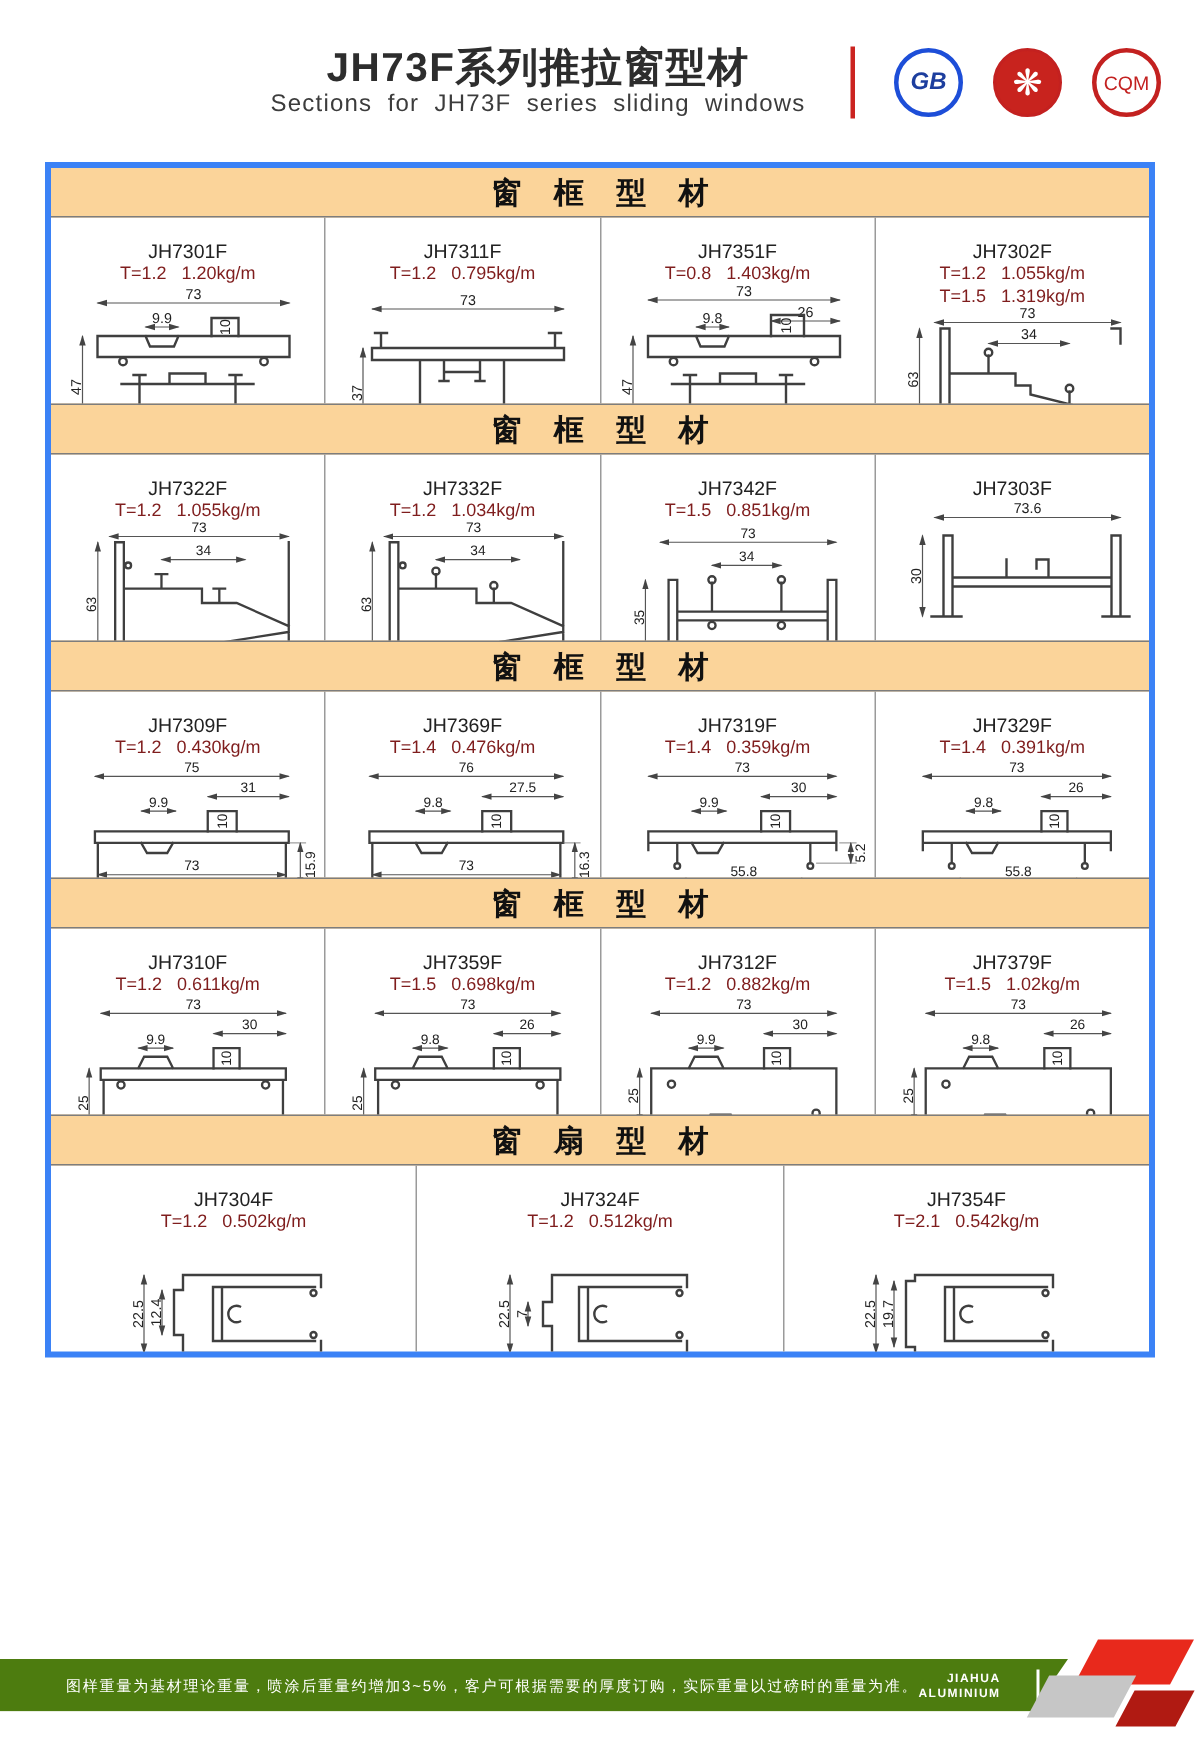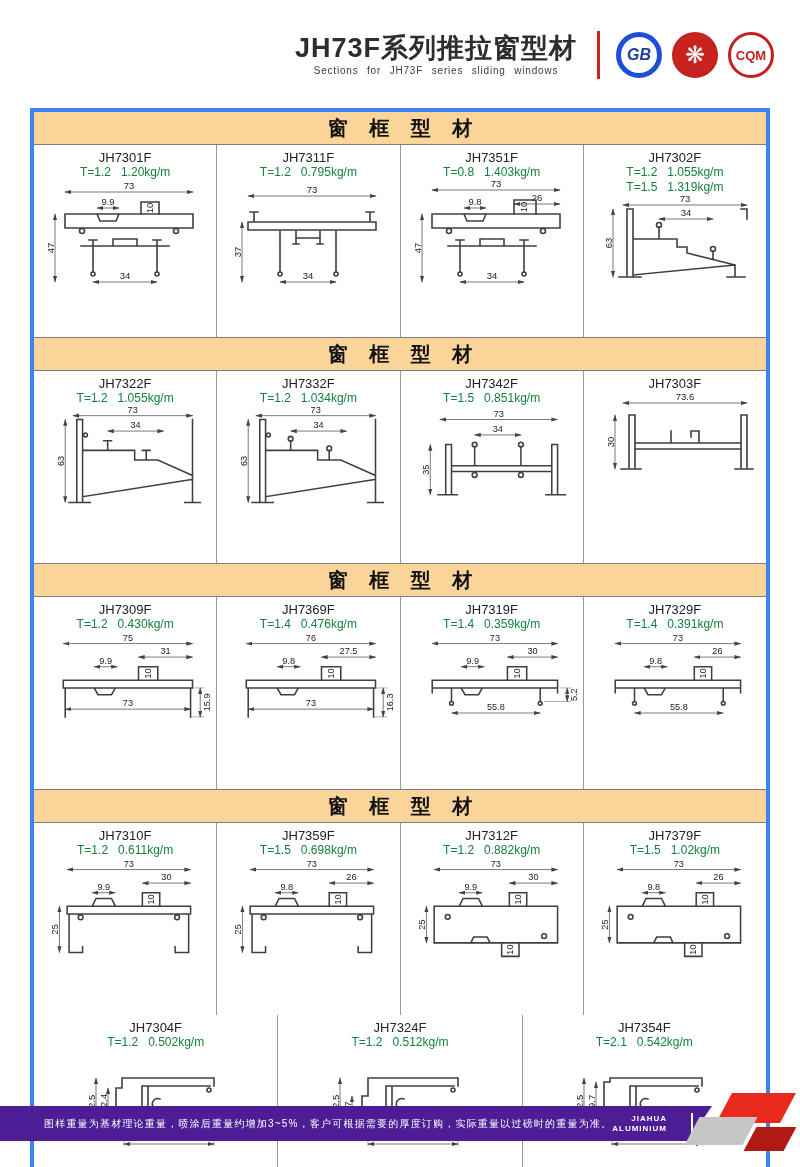--- a/index.html
+++ b/index.html
@@ -1,47 +1,47 @@
 <!DOCTYPE html>
 <html><head>
 <meta charset="utf-8">
 <style>
   html,body{margin:0;padding:0;width:800px;height:1167px;background:#fff;
     font-family:"Liberation Sans","DejaVu Sans",sans-serif;position:relative;overflow:hidden}
   
-  .hdr{display:flex;justify-content:flex-end;align-items:center;gap:10px;
+  .hdr{display:flex;justify-content:flex-end;align-items:center;gap:20px;
        padding:26px 26px 0 0;height:58px;box-sizing:content-box}
   .hdr-title{text-align:center;margin-right:4px}
   .t1{font-size:27px;font-weight:bold;color:#2d2d2d;letter-spacing:1px;line-height:1.05}
-  .t2{font-size:10px;color:#3c3c3c;letter-spacing:.8px;word-spacing:5px;margin-top:2px}
+  .t2{font-size:16px;color:#3c3c3c;letter-spacing:.8px;word-spacing:5px;margin-top:2px}
   .hdr-div{width:3px;height:48px;background:#cb2420;margin:0 6px}
   .logo{width:46px;height:46px;border-radius:50%;display:flex;align-items:center;
         justify-content:center;box-sizing:border-box;flex:0 0 auto}
-  .logo1{border:5px solid #1d4ed8;color:#1d3e9e;font-weight:bold;font-style:italic;font-size:16px}
+  .logo1{border:3px solid #1d4ed8;color:#1d3e9e;font-weight:bold;font-style:italic;font-size:16px}
   .logo2{border:2px solid #c32120;background:#c8231e;color:#fff;font-size:24px}
-  .logo3{border:3px solid #c32120;color:#c32120;font-weight:bold;font-size:13px}
+  .logo3{border:3px solid #c32120;color:#c32120;font-weight:normal;font-size:13px}
   
   .tbl{margin:24px 30px 0 30px;border:4px solid #3b82f6}
   .sec-h{height:32px;background:#fbd49a;border-top:1px solid #7d7d7d;border-bottom:1px solid #7d7d7d;
          display:flex;align-items:center;justify-content:center;font-size:20px;font-weight:bold;
          letter-spacing:8px;text-indent:8px;color:#111}
   .sec:first-child .sec-h{border-top:none}
   .row{display:flex}
-  .cell{flex:1;border-right:1px solid #9a9a9a;text-align:center;padding-top:5px;
-        height:192px;box-sizing:border-box;overflow:hidden}
+  .cell{flex:1;border-right:1px solid #9a9a9a;text-align:center;padding-top:15px;
+        height:124px;box-sizing:border-box;overflow:hidden}
   .cell:last-child{border-right:none}
   .code{font-size:13px;color:#222}
-  .spec{font-size:12px;color:#15803d;white-space:pre-wrap;line-height:1.25}
+  .spec{font-size:12px;color:#7f1d1d;white-space:pre-wrap;line-height:1.25}
   .dwg{display:block;margin:0 auto}
   .p{stroke:#3f3f3f;stroke-width:1.6;fill:none;stroke-linecap:square}
   .d{stroke:#555;stroke-width:.8;fill:none}
   .w{stroke:#777;stroke-width:.6;fill:none}
   .t{font-size:9.5px;fill:#222;text-anchor:middle;font-family:"Liberation Sans",sans-serif}
   
-  .fbar{position:absolute;left:0;bottom:26px;height:35px;width:712px;background:#4c1d95;
+  .fbar{position:absolute;left:0;bottom:26px;height:35px;width:712px;background:#4d7c0f;
         clip-path:polygon(0 0,100% 0,calc(100% - 24px) 100%,0 100%);
         display:flex;align-items:center;color:#fff}
   .fnote{font-size:10px;letter-spacing:1.2px;padding-left:44px;flex:1;white-space:nowrap}
   .fbrand{display:flex;align-items:center;gap:24px;padding-right:34px}
   .fb-name{font-size:8px;font-weight:bold;text-align:right;letter-spacing:1px;line-height:1.15}
   .fb-sep{width:1.5px;height:22px;background:#fff}
   .fb-num{font-size:22px;font-weight:bold}
   .deco{position:absolute;transform:skewX(-28deg)}
   .deco1{right:12px;bottom:44px;width:64px;height:30px;background:#e8291c}
   .deco2{right:50px;bottom:22px;width:58px;height:28px;background:#c6c6c6}
@@ -407,20 +407,21 @@
             <circle class="p" cx="144" cy="81" r="2.5"></circle>
           <text class="t" x="109" y="98" transform="rotate(-90 109 95)">10</text>
           <line class="d" x1="22" y1="50" x2="22" y2="88" marker-start="url(#as)" marker-end="url(#ae)"></line>
           <text class="t" x="18" y="72" transform="rotate(-90 18 69)">25</text>
         </svg>
       </div>
     </div>
   </div>
 
   <div class="sec">
+    <div class="sec-h">窗 扇 型 材</div>
     <div class="row">
 
       <div class="cell">
         <div class="code">JH7304F</div>
         <div class="spec">T=1.2   0.502kg/m</div>
         <svg class="dwg" width="180" height="108" viewBox="0 0 180 108">
           <path class="p" d="M76,28 H56 V38 H50 V68 H56 V80 H76 M76,28 H148 M76,36 H144 M76,72 H144 M76,80 H148 M148,28 V36 M148,72 V80 M76,36 V72 M82,36 V72"></path>
           <circle class="p" cx="143" cy="40" r="2"></circle>
             <circle class="p" cx="143" cy="68" r="2"></circle>
           <path class="p" d="M94,49 a5.5,5.5 0 1 0 0,10"></path>

